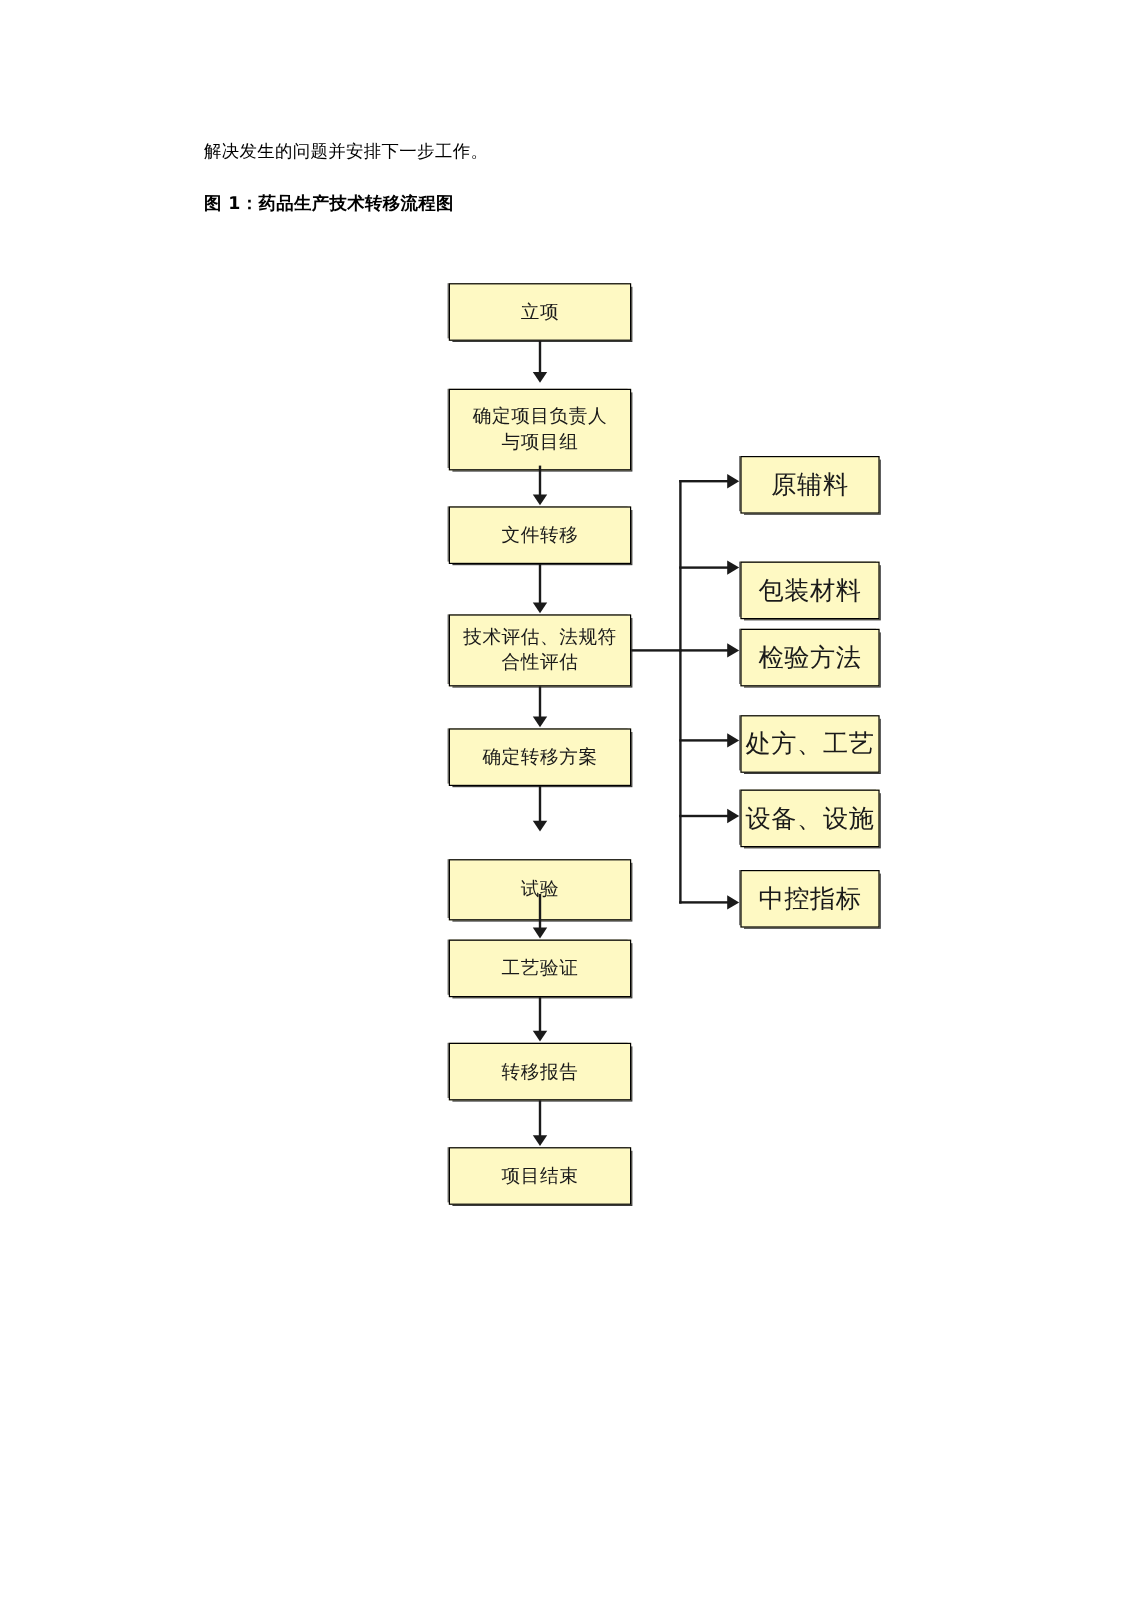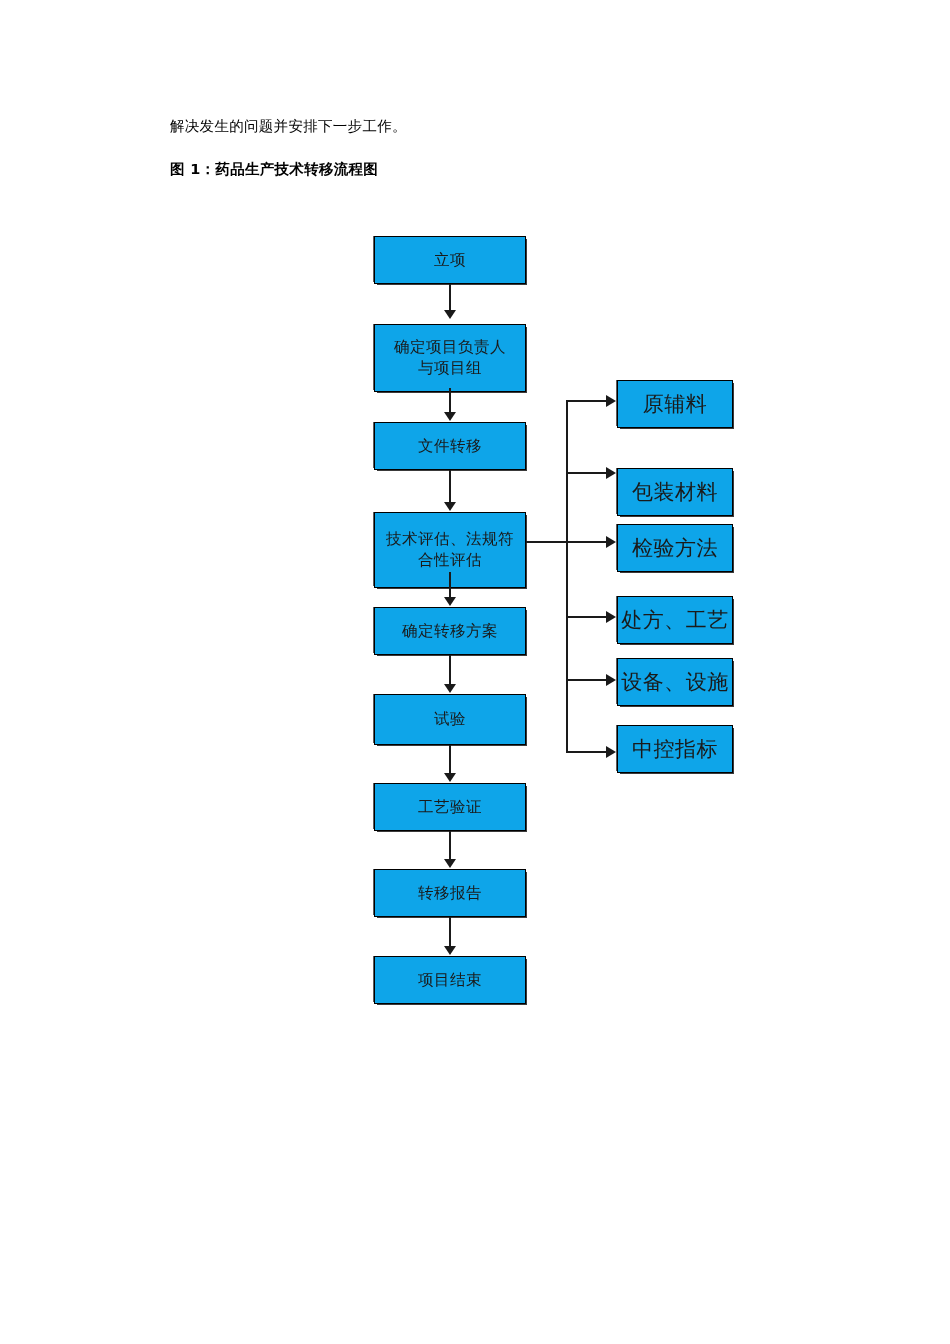--- a/index.html
+++ b/index.html
@@ -36,21 +36,21 @@
     position: absolute;
     left: 0;
     top: 0;
     width: 950px;
     height: 1344px;
   }
 
   .node {
     position: absolute;
     box-sizing: border-box;
-    background: #0ea5e9;
+    background: #fef9c3;
     border: 1px solid #000000;
     box-shadow: -2px -1px 0 -1px #5b5b5b,
                  2px 2px 0 -1px #3a3a3a;
     display: flex;
     align-items: center;
     justify-content: center;
     text-align: center;
     font-family: "DejaVu Serif", serif;
     font-size: 15.5px;
     line-height: 1.35;
@@ -103,30 +103,30 @@
 
   <div class="node main" style="top:324px;height:68px;justify-content:center;">
     <span class="label">确定项目负责人
 与项目组</span>
   </div>
 
   <div class="node main" style="top:422px;height:48px;">
     <span class="label">文件转移</span>
   </div>
 
-  <div class="node main" style="top:512px;height:76px;">
+  <div class="node main" style="top:512px;height:60px;">
     <span class="label">技术评估、法规符
 合性评估</span>
   </div>
 
   <div class="node main" style="top:607px;height:48px;">
     <span class="label">确定转移方案</span>
   </div>
 
-  <div class="node main" style="top:694px;height:51px;">
+  <div class="node main" style="top:716px;height:51px;">
     <span class="label">试验</span>
   </div>
 
   <div class="node main" style="top:783px;height:48px;">
     <span class="label">工艺验证</span>
   </div>
 
   <div class="node main" style="top:869px;height:48px;">
     <span class="label">转移报告</span>
   </div>

